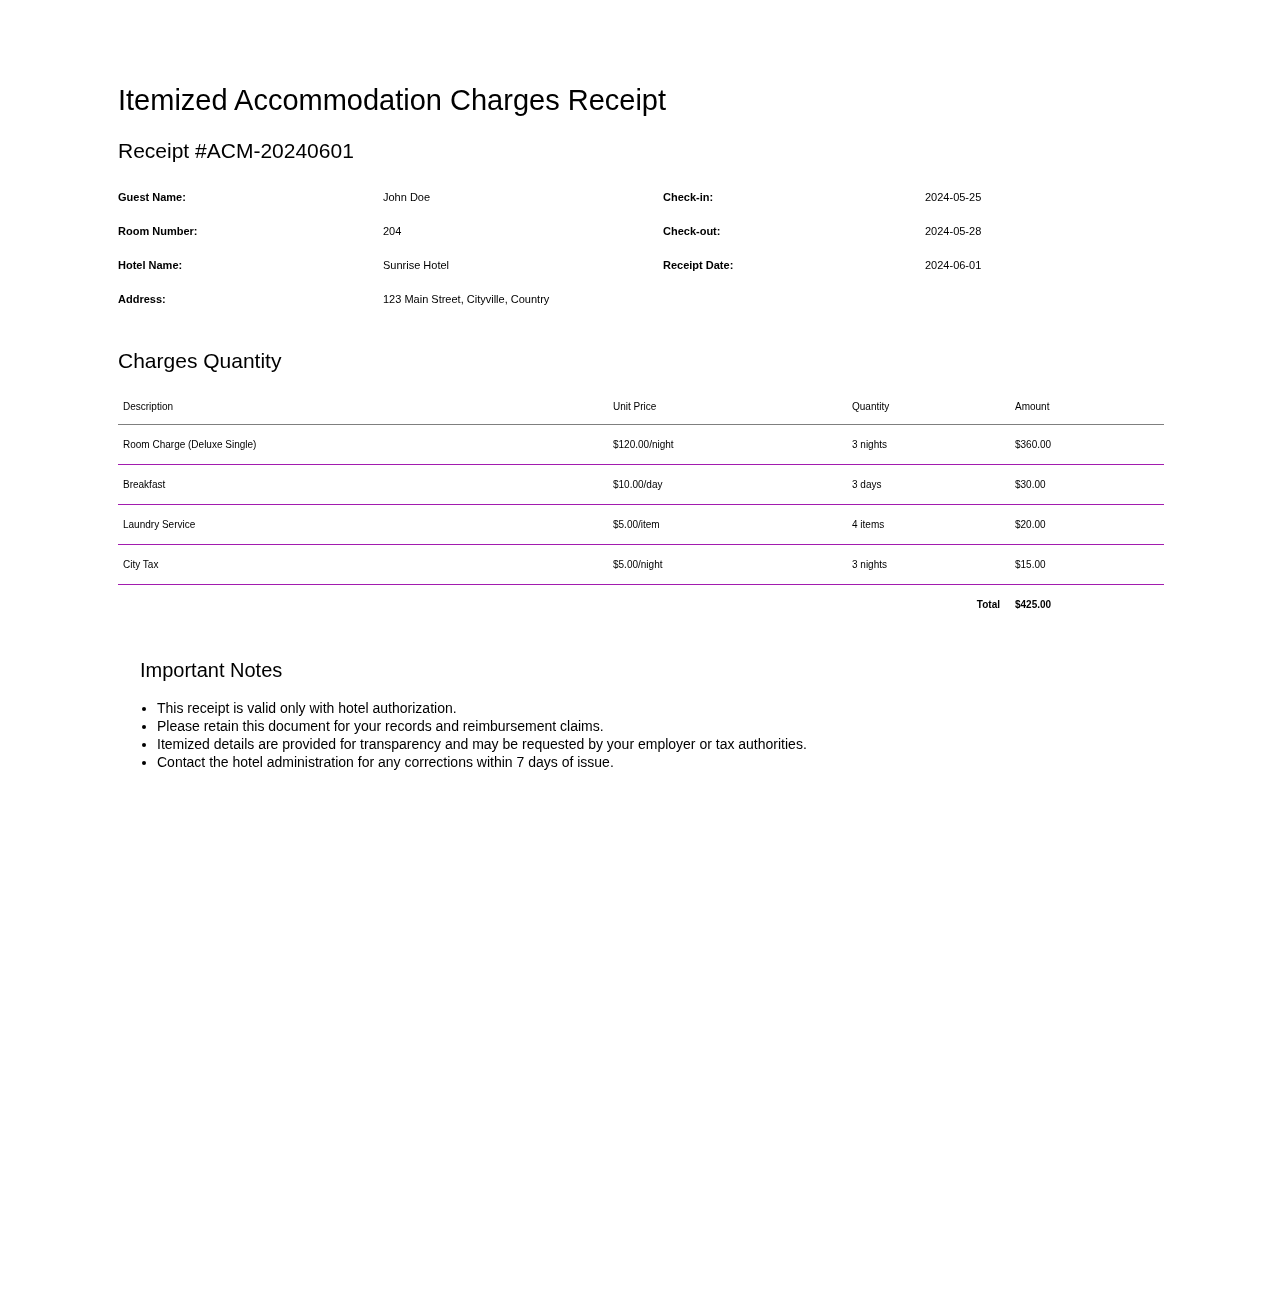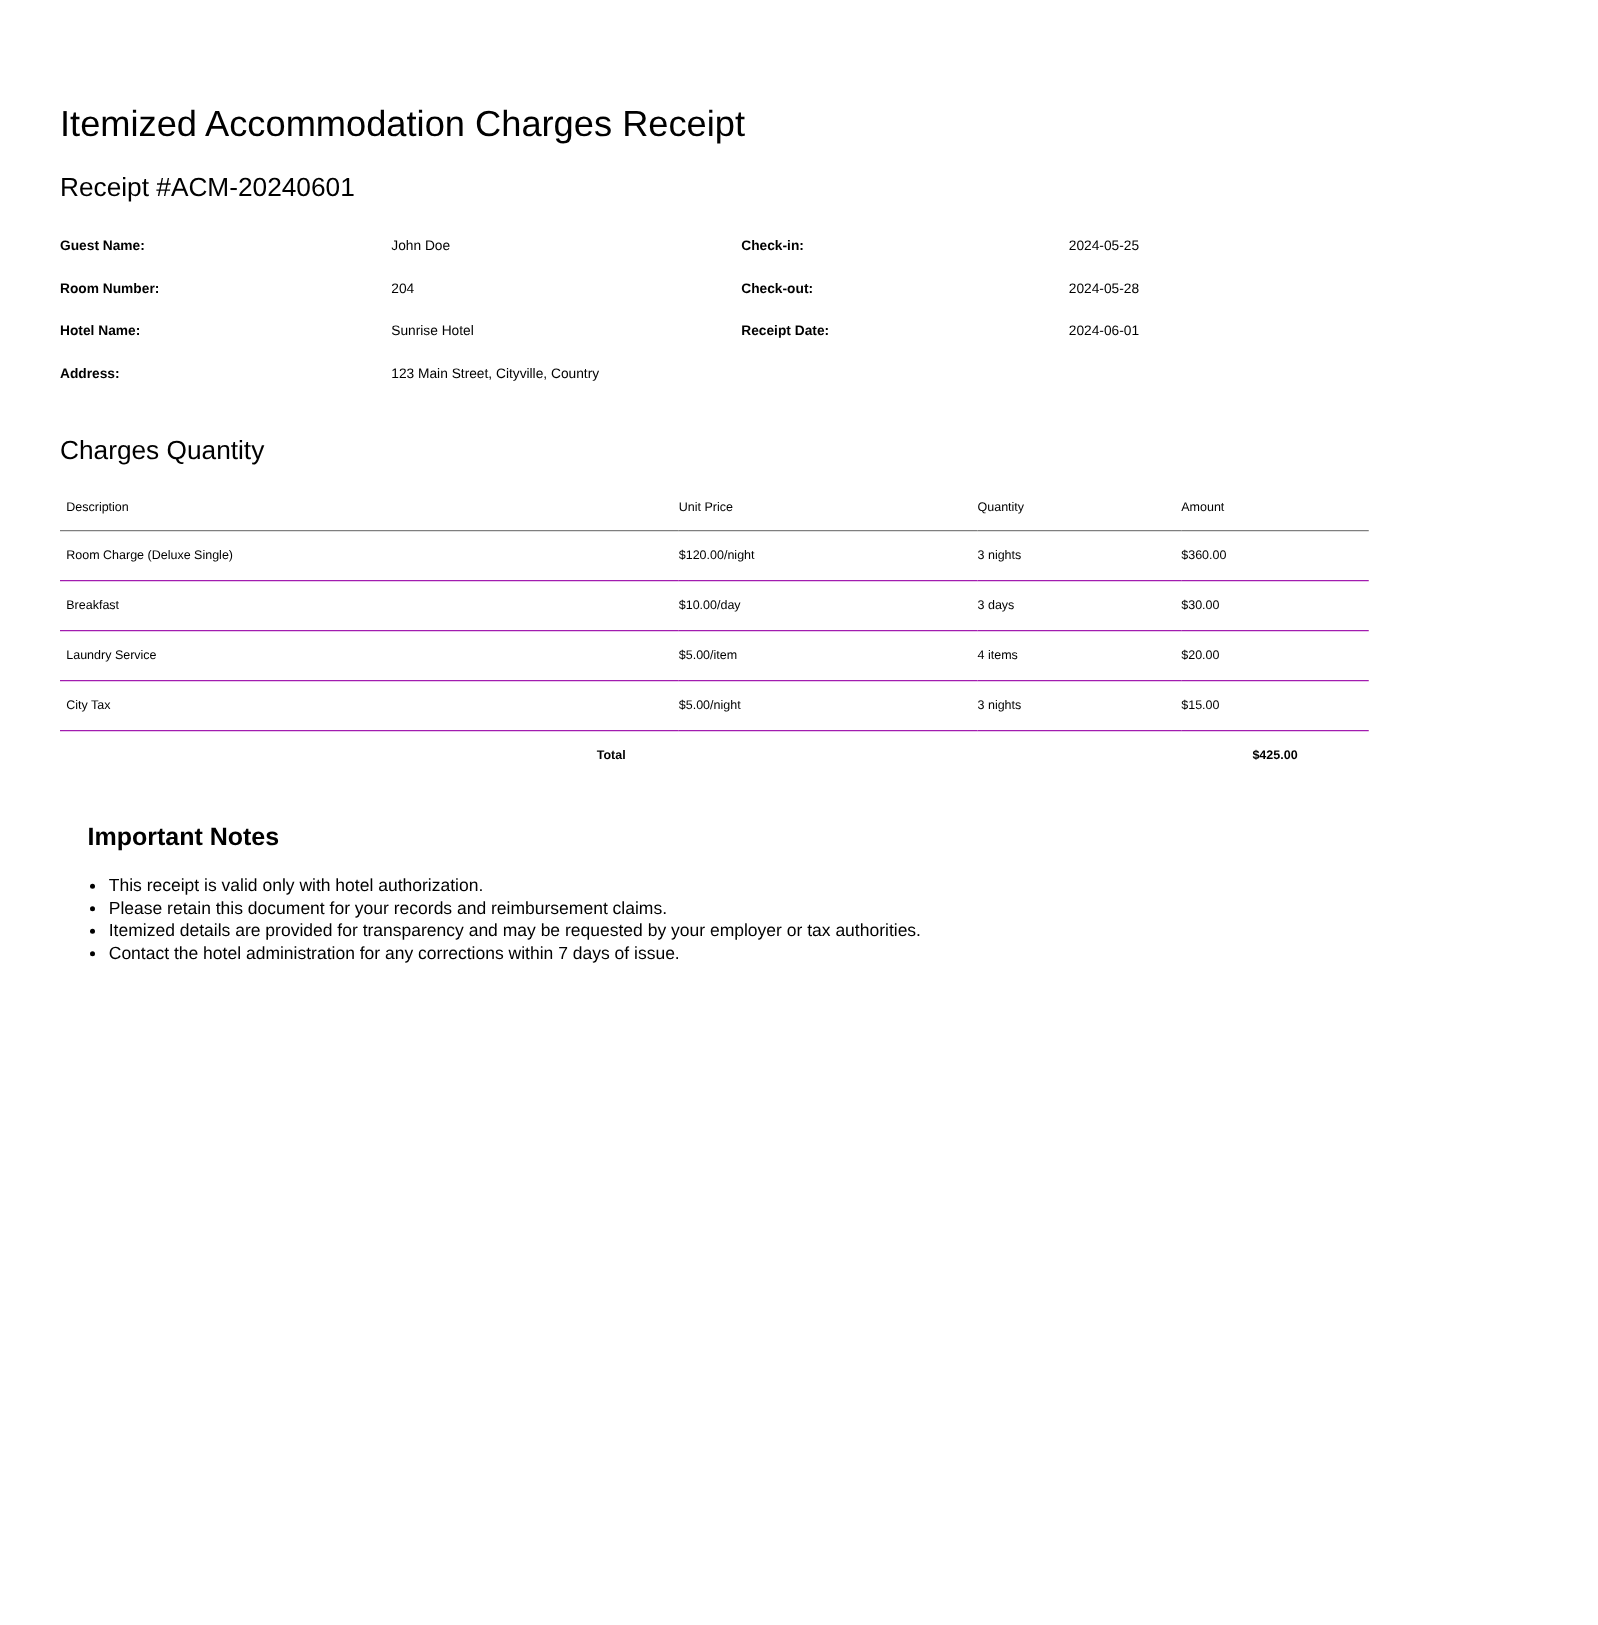--- a/index.html
+++ b/index.html
@@ -6,21 +6,21 @@
     margin: 0;
     padding: 0;
     background: #ffffff;
     color: #000000;
     font-family: "Liberation Sans", sans-serif;
   }
   .page {
     width: 1164px;
     height: 1300px;
     box-sizing: border-box;
-    padding: 84px 113px 0 48px;
+    padding: 84px 113px 0 118px;
     background: #ffffff;
     overflow: hidden;
   }
   .content { width: 1047px; }
 
   h1.title {
     margin: 0;
     font-size: 29px;
     font-weight: 400;
     line-height: 1.15;
@@ -74,35 +74,34 @@
   }
   table.charges th:first-child { padding-left: 5px; }
   table.charges tbody td {
     padding: 14px 0;
     border-bottom: 1px solid #a21caf;
   }
   table.charges tbody td:first-child { padding-left: 5px; }
   table.charges tfoot td {
     padding: 14px 0;
     border: none;
-    text-align: center;
   }
   .total-label {
     text-align: right;
     font-weight: 700;
     padding-right: 15px !important;
   }
   .total-amount { font-weight: 700; }
 
   
   .notes-section { margin: 34px 0 0 22px; }
   h2.notes-heading {
     margin: 0;
     font-size: 20px;
-    font-weight: 700;
+    font-weight: 400;
     line-height: 1.2;
     color: #000;
   }
   ul.notes-list {
     margin: 17px 0 0 0;
     padding-left: 17px;
     font-size: 14px;
     line-height: 18px;
   }
   ul.notes-list li { margin: 0; }

